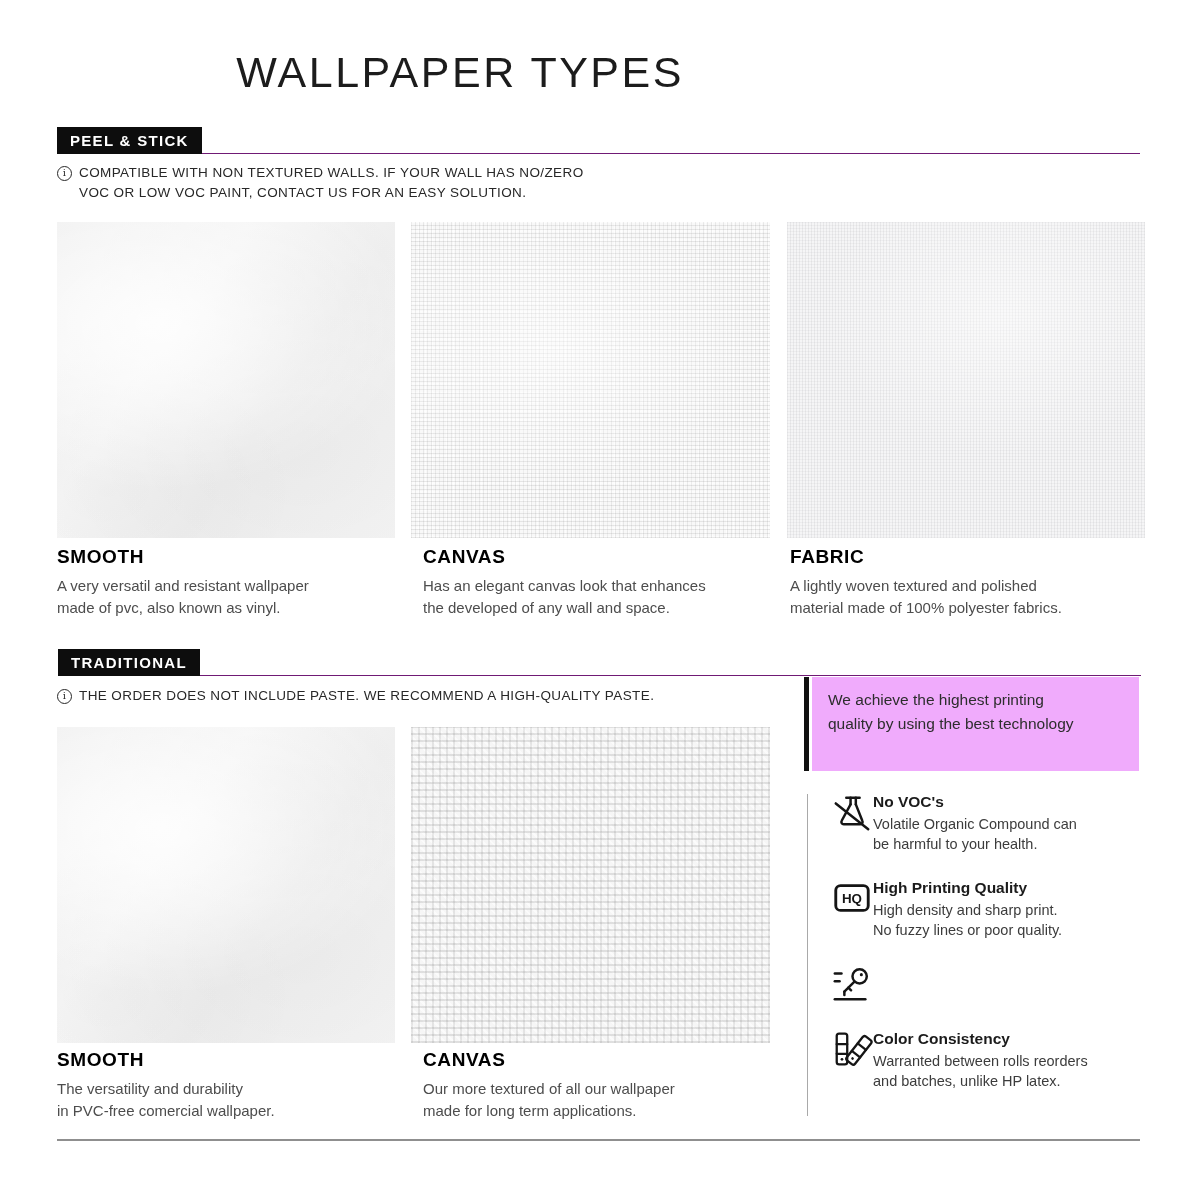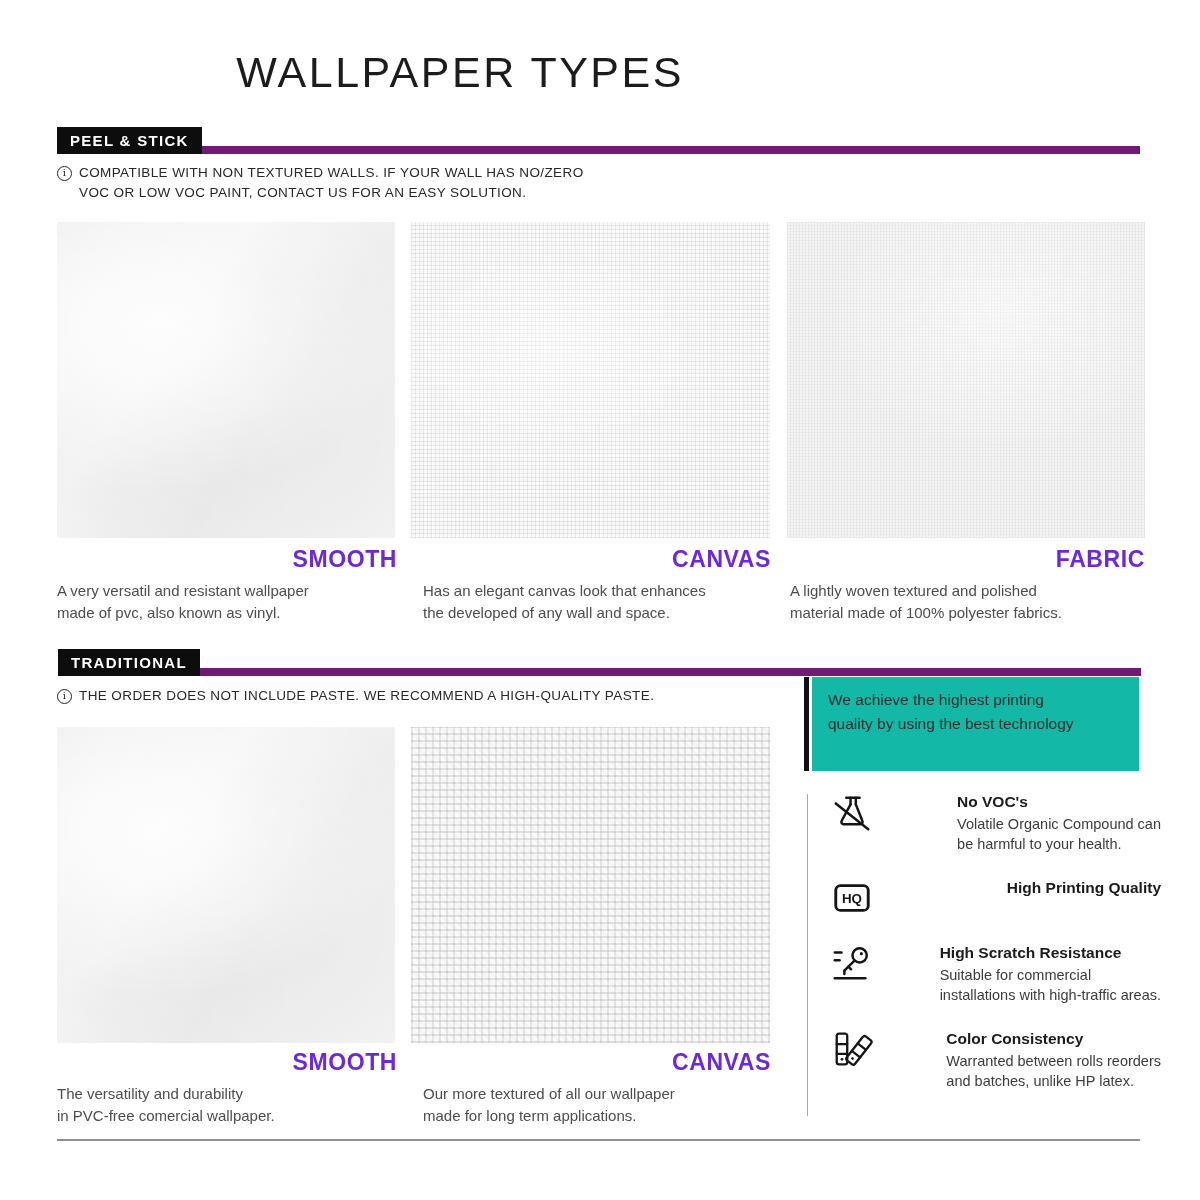--- a/index.html
+++ b/index.html
@@ -8,21 +8,21 @@
   .page { position:relative; width:1196px; height:1200px; background:#ffffff; overflow:hidden; }
 
   
   .page-title {
     position:absolute; left:57px; top:48px; width:806px;
     text-align:center; font-size:43px; font-weight:400;
     letter-spacing:2.5px; color:#1c1c1c;
   }
 
   
-  .sec-header { position:absolute; width:1083px; border-bottom:8px solid #701a75; height:27px; }
+  .sec-header { position:absolute; width:1083px; border-bottom:1px solid #701a75; height:27px; }
   .sec-header.h1 { left:57px; top:127px; }
   .sec-header.h2 { left:58px; top:649px;text-decoration:underline; }
   .sec-label {
     display:inline-block; background:#0d0d0d; color:#ffffff;
     font-size:15px; font-weight:700; letter-spacing:1.3px;
     padding:5px 13px 0 13px; height:27px; line-height:18px;
   }
 
   
   .note { position:absolute; font-size:13.5px; letter-spacing:0.4px; color:#282828; line-height:20px; }
@@ -76,34 +76,34 @@
       repeating-linear-gradient(45deg, rgba(255,255,255,0.55) 0 2px, rgba(0,0,0,0) 2px 6px);
   }
 
   
   .caption { position:absolute; }
   .cap-a1 { left:57px;  top:546px; width:340px; }
   .cap-a2 { left:423px; top:546px; width:348px; }
   .cap-a3 { left:790px; top:546px; width:355px; }
   .cap-b1 { left:57px;  top:1049px; width:340px; }
   .cap-b2 { left:423px; top:1049px; width:348px; }
-  .cap-title { font-size:23px; font-weight:600; letter-spacing:0.6px; color:#6d28d9; margin-bottom:7px;text-align:right; }
+  .cap-title { font-size:19px; font-weight:600; letter-spacing:0.6px; color:#000000; margin-bottom:7px; }
   .cap-desc  { font-size:15px; color:#4d4d4d; line-height:22px; }
 
   
   .quality-bar { position:absolute; left:804px; top:677px; width:5px; height:94px; background:#101010; }
   .quality-box {
     position:absolute; left:812px; top:677px; width:327px; height:94px;
-    background:#14b8a6; padding:11px 14px 0 16px;
+    background:#f0abfc; padding:11px 14px 0 16px;
     font-size:15.5px; color:#2d2d2d; line-height:24px;
   }
 
   .features-rule { position:absolute; left:807px; top:794px; width:1px; height:322px; background:#a9a9a9; }
   .features { position:absolute; left:831px; top:791px; width:330px; }
-  .feature { display:flex; gap:26px; margin-bottom:23px;justify-content:space-between; }
+  .feature { display:flex; gap:0; margin-bottom:23px; }
   .feat-icon { width:42px; height:42px; flex-shrink:0; }
   .feat-title { font-size:15.5px; font-weight:700; color:#1b1b1b; line-height:21px; margin-bottom:2px; }
   .feat-desc { font-size:14.5px; color:#3c3c3c; line-height:20px; }
 
   .bottom-divider { position:absolute; left:57px; top:1139px; width:1083px; height:2px; background:#8f8f8f; }
 </style>
 </head>
 <body>
 
 <div class="page">
@@ -206,43 +206,40 @@
       </div>
     </div>
 
     <div class="feature">
       <svg class="feat-icon" viewBox="0 0 44 44">
         <rect x="5" y="9" width="34" height="26" rx="5" fill="none" stroke="#151515" stroke-width="3"></rect>
         <text x="22" y="27.5" text-anchor="middle" font-family="Liberation Sans, sans-serif" font-size="14" font-weight="bold" fill="#151515">HQ</text>
       </svg>
       <div>
         <div class="feat-title">High Printing Quality</div>
+        <div class="feat-desc">
+          <div>High density and sharp print.</div>
+          <div>No fuzzy lines or poor quality.</div>
+        </div>
       </div>
     </div>
 
     <div class="feature">
       <svg class="feat-icon" viewBox="0 0 44 44">
         <g fill="none" stroke="#151515" stroke-width="2.6" stroke-linecap="round" stroke-linejoin="round">
           <path d="M4 11 H11"></path>
           <path d="M4 19 H9"></path>
           <path d="M4 38 H36"></path>
           <circle cx="30" cy="14" r="7.5"></circle>
           <circle cx="31.8" cy="12.2" r="1.6" fill="#151515" stroke="none"></circle>
           <path d="M24.6 19.4 L14 30"></path>
           <path d="M18.2 25.8 L21 28.6"></path>
           <path d="M14 30 L14 33.5"></path>
         </g>
       </svg>
-      <div>
-        <div class="feat-title">High Scratch Resistance</div>
-        <div class="feat-desc">
-          <div>Suitable for commercial</div>
-          <div>installations with high-traffic areas.</div>
-        </div>
-      </div>
     </div>
 
     <div class="feature">
       <svg class="feat-icon" viewBox="0 0 44 44">
         <g fill="none" stroke="#151515" stroke-width="2.4" stroke-linecap="round" stroke-linejoin="round">
           <rect x="6" y="6" width="11" height="32" rx="2.5"></rect>
           <path d="M6 17 H17"></path>
           <path d="M6 27 H17"></path>
           <circle cx="11.5" cy="32.8" r="1.4" fill="#151515" stroke="none"></circle>
           <g transform="rotate(38 28 25)">

